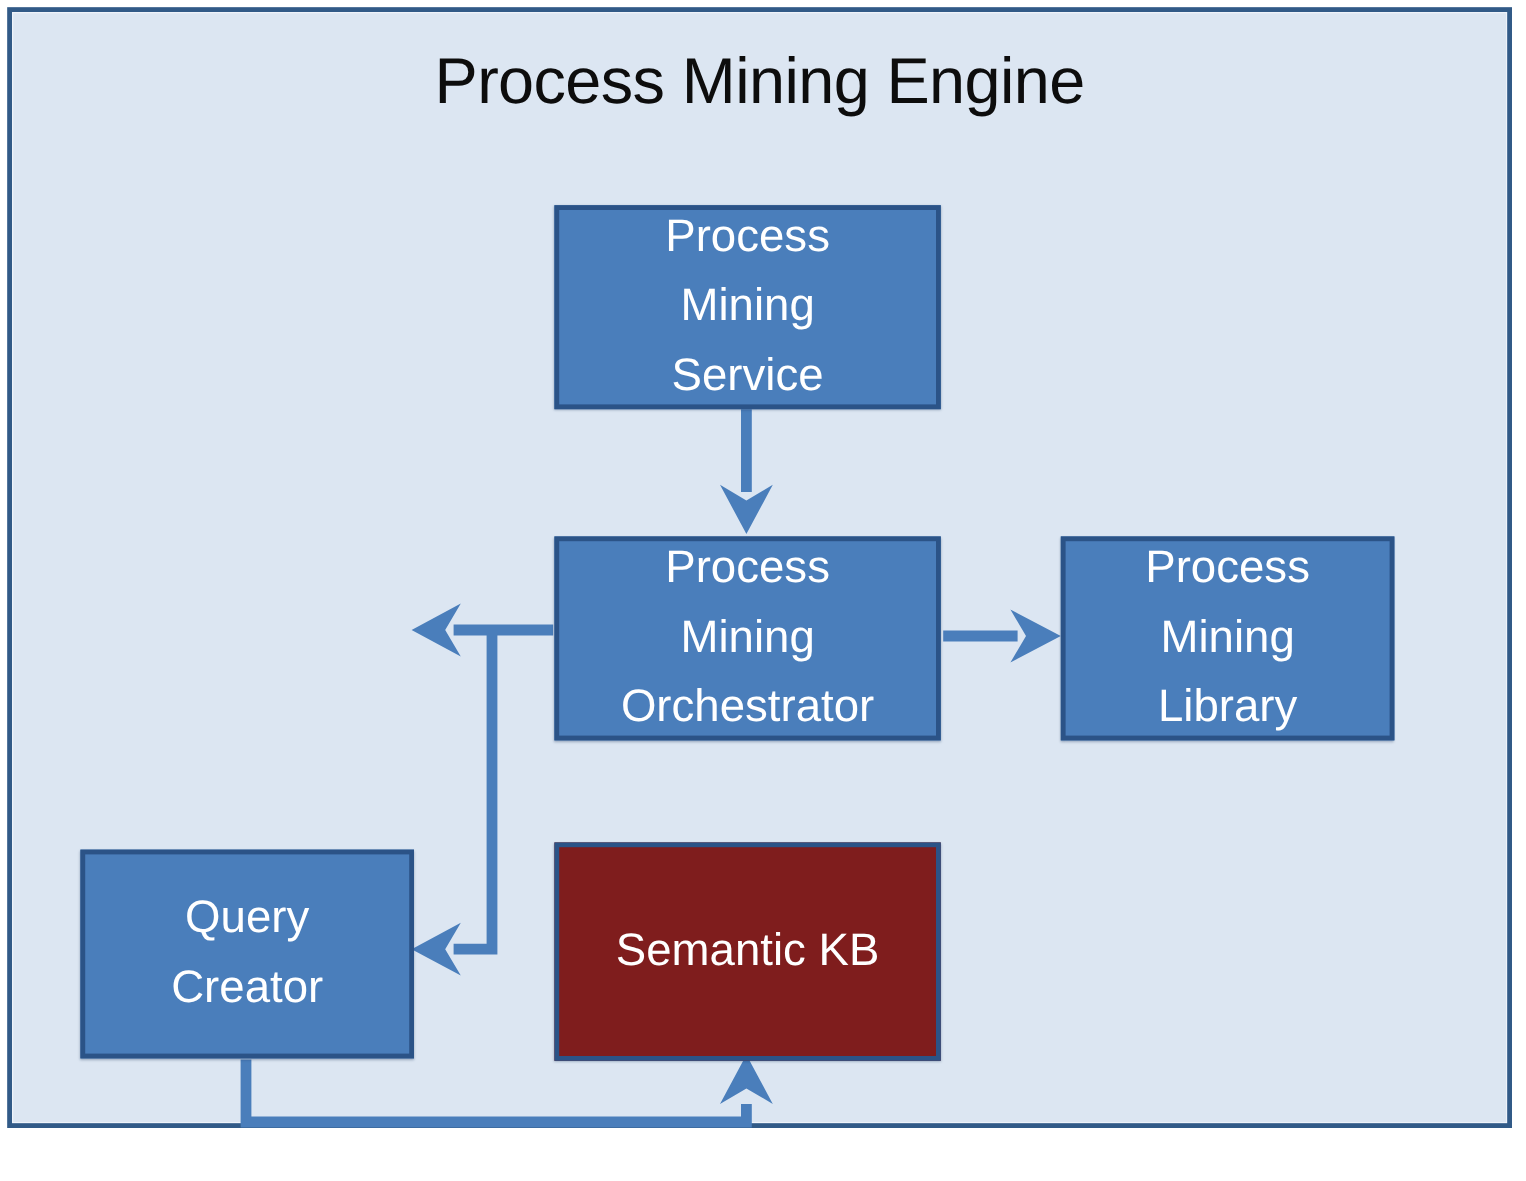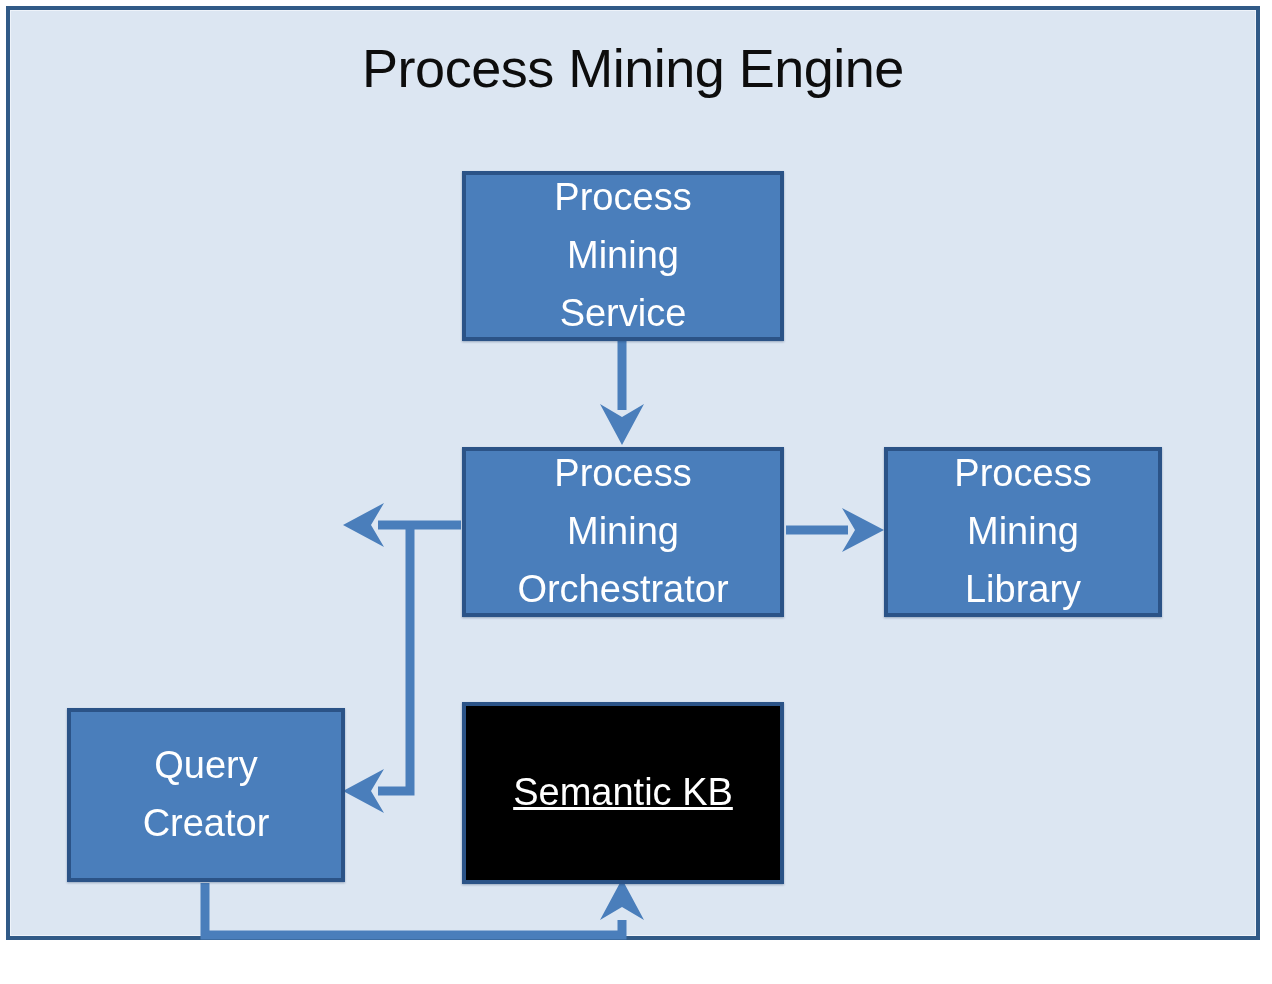--- a/index.html
+++ b/index.html
@@ -59,22 +59,21 @@
     align-items: center;
     justify-content: center;
     text-align: center;
     font-size: 38px;
     line-height: 1.52;
     font-weight: normal;
     z-index: 3;
     box-shadow: 0 1px 2px rgba(20,50,90,0.35);
   }
   .node.accent {
-    background: #000000;
-    text-decoration: underline;
+    background: #7f1d1d;
   }
   .node .node-label {
     display: block;
     width: 100%;
     padding: 0 6px;
     white-space: pre-line;
   }
 
   
   #node-pm-service     { left: 462px; top: 171px; width: 322px; height: 170px; }

